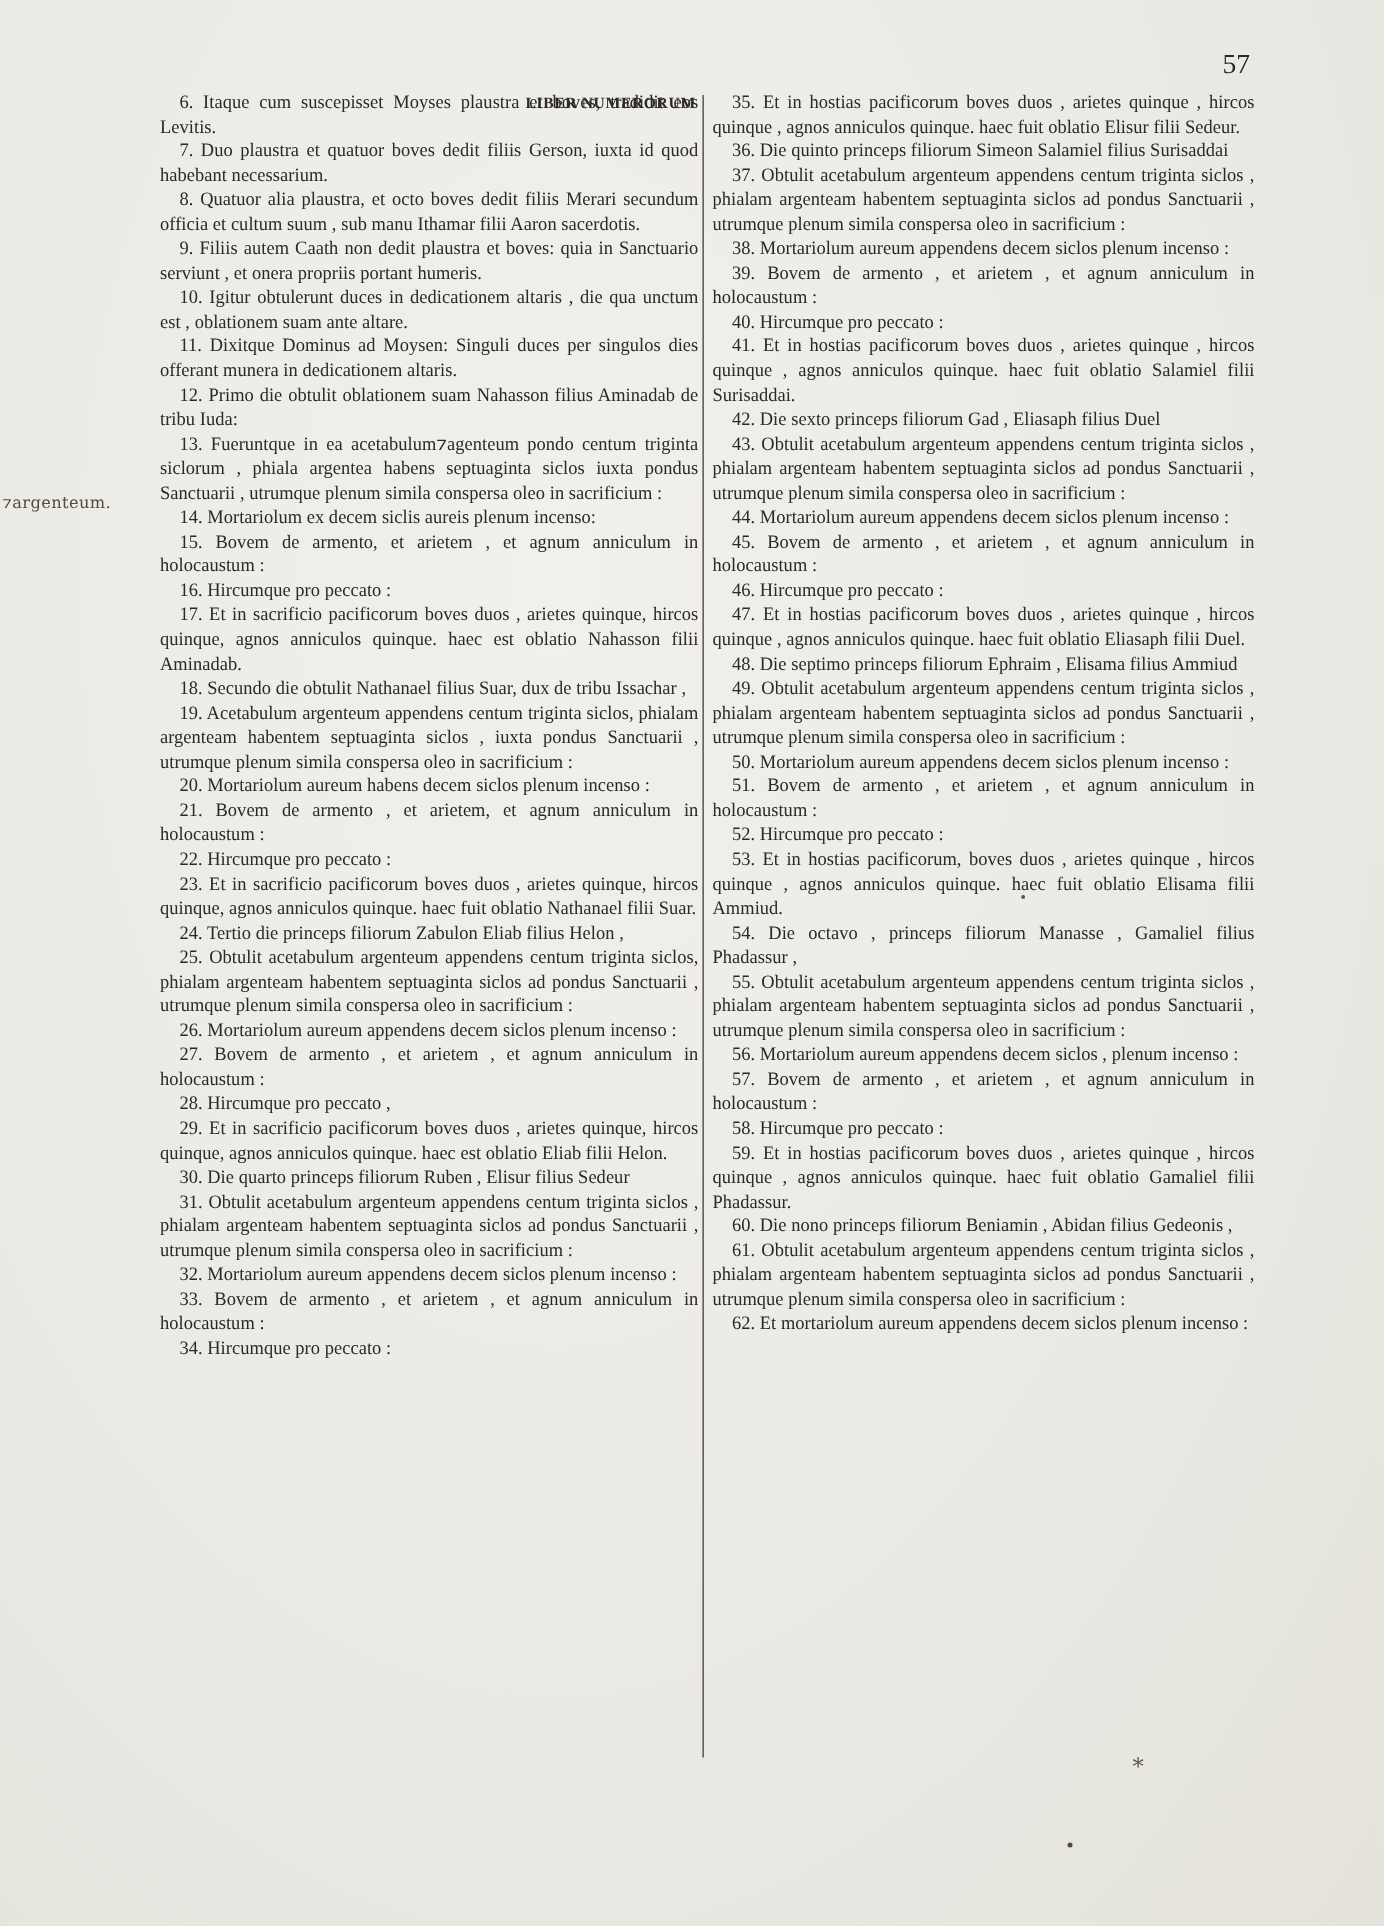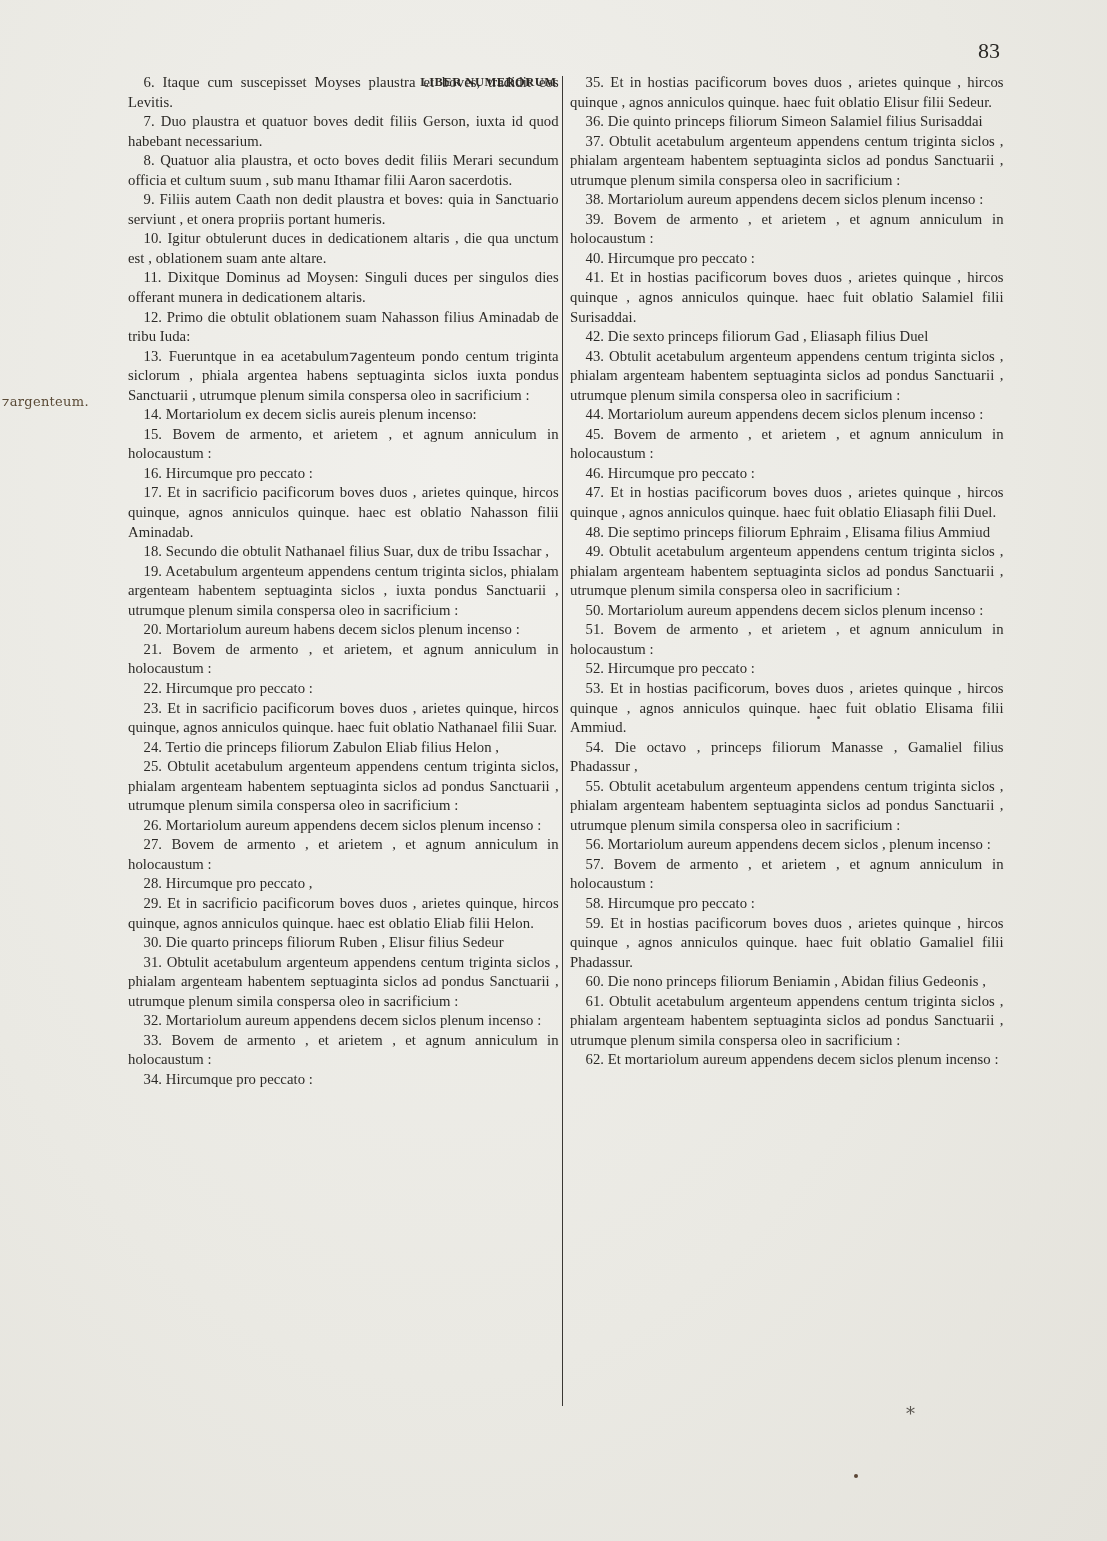--- a/index.html
+++ b/index.html
@@ -51,21 +51,21 @@
     }
     .speck2 {
       position: absolute; left: 817px; top: 716px; width: 3px; height: 3px;
       border-radius: 50%; background: #55504a;
     }
   </style>
 </head>
 <body>
 
 <div class="header-title">LIBER NUMERORUM</div>
-<div class="page-number">83</div>
+<div class="page-number">57</div>
 
 <div class="margin-note">⁊argenteum.</div>
 
 <div class="column col-left" id="col-left">
     <p class="verse">6. Itaque cum suscepisset Moyses plaustra et boves, tradidit eos Levitis.</p>
     <p class="verse">7. Duo plaustra et quatuor boves dedit filiis Gerson, iuxta id quod habebant necessarium.</p>
     <p class="verse">8. Quatuor alia plaustra, et octo boves dedit filiis Merari secundum officia et cultum suum , sub manu Ithamar filii Aaron sacerdotis.</p>
     <p class="verse">9. Filiis autem Caath non dedit plaustra et boves: quia in Sanctuario serviunt , et onera propriis portant humeris.</p>
     <p class="verse">10. Igitur obtulerunt duces in dedicationem altaris , die qua unctum est , oblationem suam ante altare.</p>
     <p class="verse">11. Dixitque Dominus ad Moysen: Singuli duces per singulos dies offerant munera in dedicationem altaris.</p>

